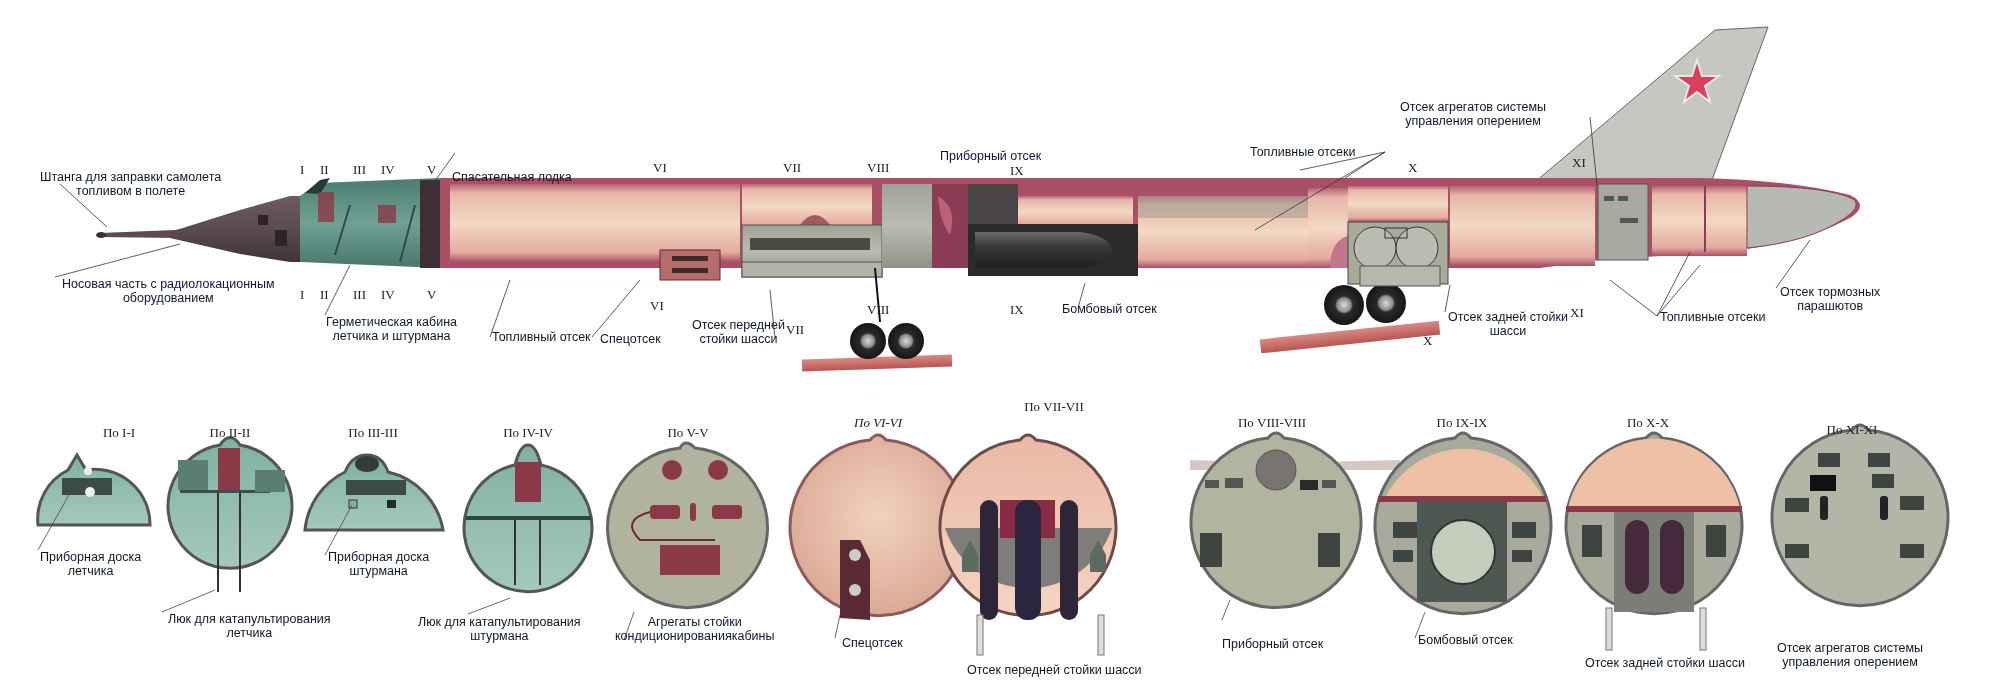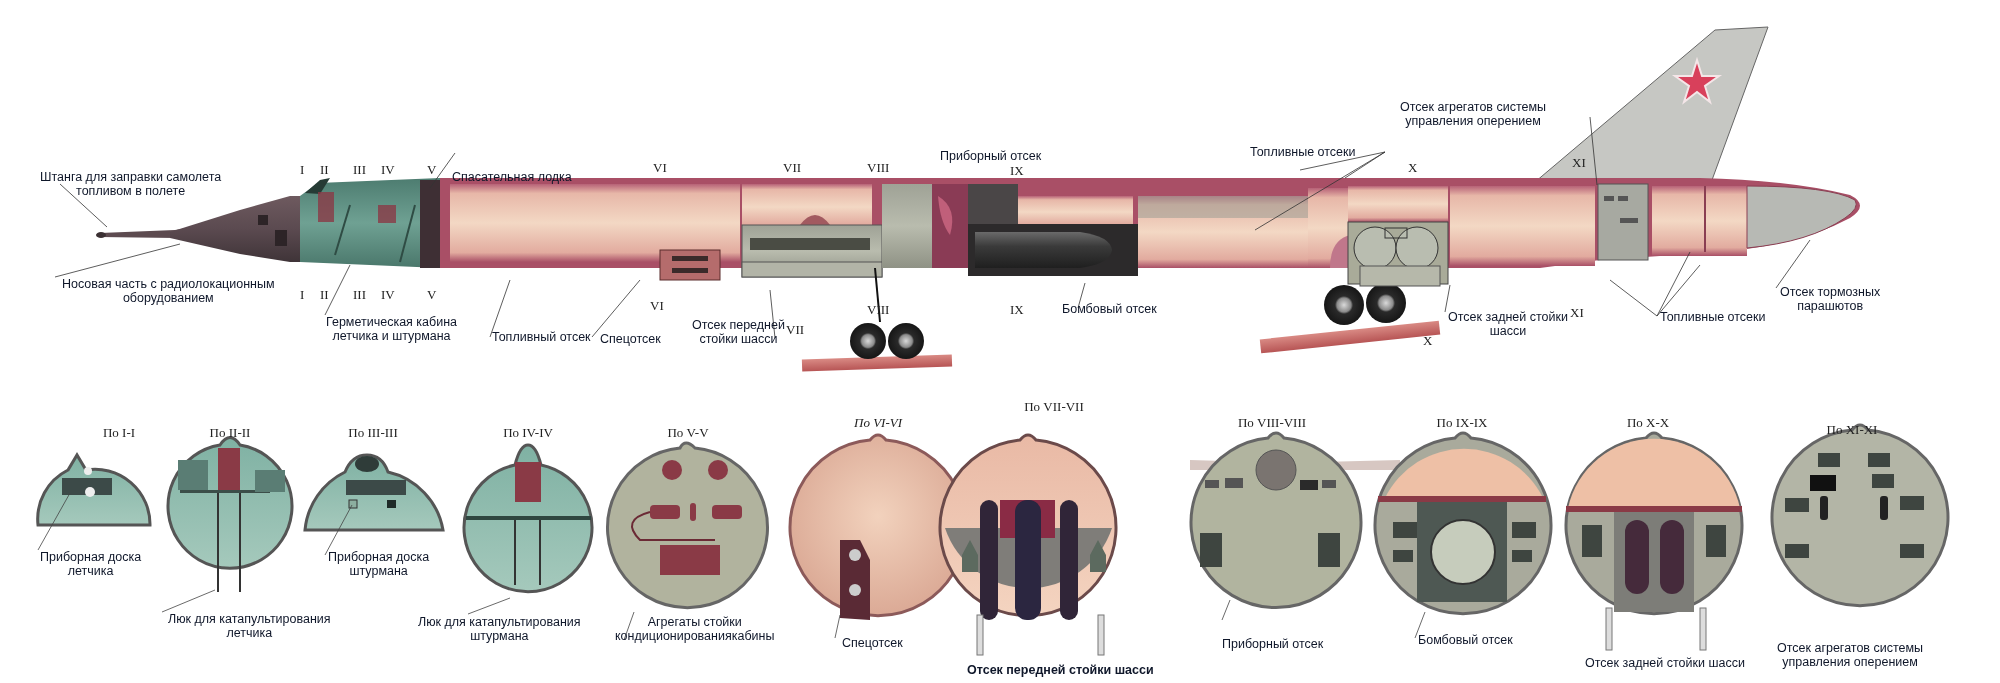--- a/index.html
+++ b/index.html
@@ -374,20 +374,20 @@
 </div>
 <div class="lbl c" style="left:418px;top:615px;">
   <div>Люк для катапультирования</div>
     <div>штурмана</div>
 </div>
 <div class="lbl c" style="left:615px;top:615px;">
   <div>Агрегаты стойки</div>
     <div>кондиционированиякабины</div>
 </div>
 <div class="lbl" style="left:842px;top:636px;">Спецотсек</div>
-<div class="lbl" style="left:967px;top:663px;font-weight:bold;">Отсек передней стойки шасси</div>
+<div class="lbl" style="left:967px;top:663px;">Отсек передней стойки шасси</div>
 <div class="lbl" style="left:1222px;top:637px;">Приборный отсек</div>
 <div class="lbl" style="left:1418px;top:633px;">Бомбовый отсек</div>
 <div class="lbl" style="left:1585px;top:656px;">Отсек задней стойки шасси</div>
 <div class="lbl c" style="left:1777px;top:641px;">
   <div>Отсек агрегатов системы</div>
     <div>управления оперением</div>
 </div>
 
 </body></html>

